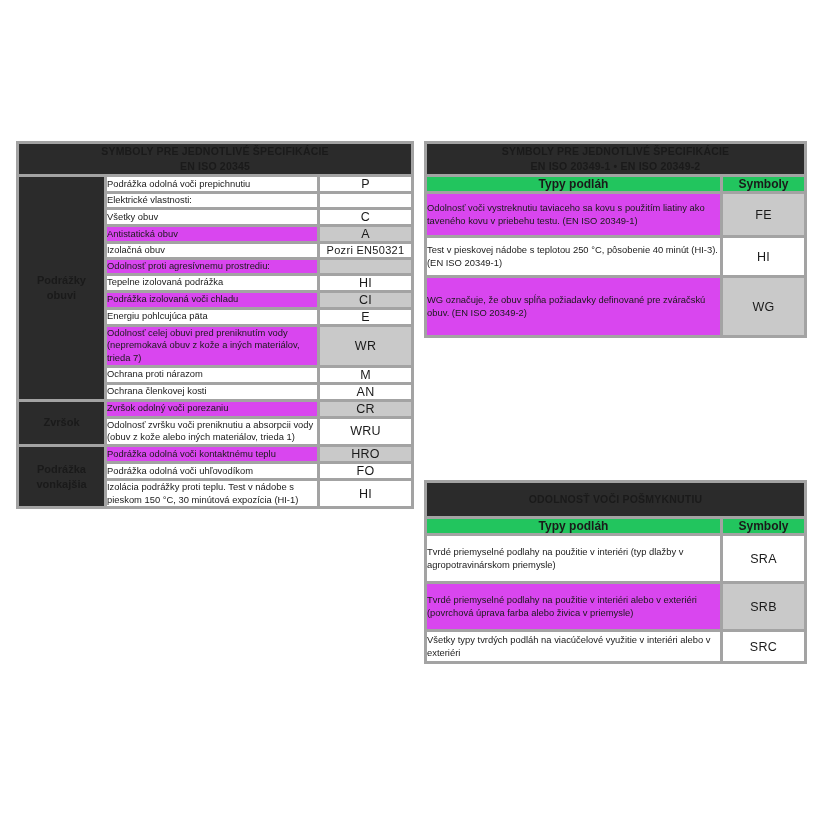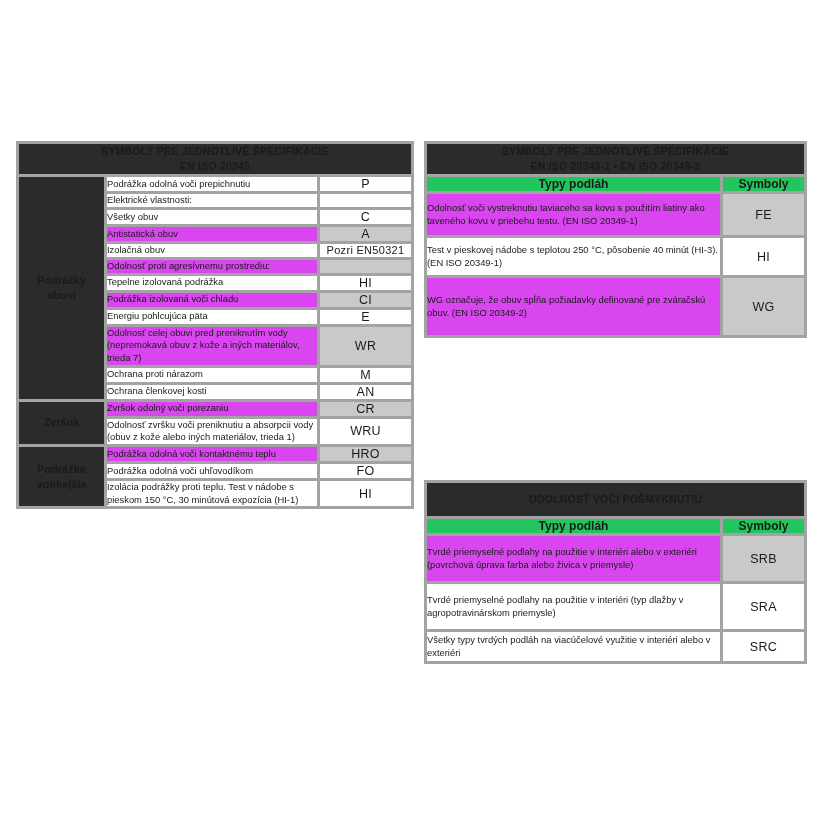--- a/index.html
+++ b/index.html
@@ -217,27 +217,27 @@
     </colgroup>
     <tbody>
       <tr>
         <td class="hdr-black" colspan="2" style="padding:9px 4px">ODOLNOSŤ VOČI POŠMYKNUTIU</td>
       </tr>
       <tr>
         <td class="hdr-grey">Typy podláh</td>
         <td class="hdr-grey">Symboly</td>
       </tr>
       <tr>
+        <td class="desc" style="height:48px">Tvrdé priemyselné podlahy na použitie v interiéri (typ dlažby v agropotravinárskom priemysle)</td>
+        <td class="sym">SRA</td>
+      </tr>
+      <tr>
         <td class="desc shade" style="height:48px">Tvrdé priemyselné podlahy na použitie v interiéri alebo v exteriéri (povrchová úprava farba alebo živica v priemysle)</td>
         <td class="sym shade">SRB</td>
       </tr>
       <tr>
-        <td class="desc" style="height:48px">Tvrdé priemyselné podlahy na použitie v interiéri (typ dlažby v agropotravinárskom priemysle)</td>
-        <td class="sym">SRA</td>
-      </tr>
-      <tr>
         <td class="desc" style="height:32px">Všetky typy tvrdých podláh na viacúčelové využitie v interiéri alebo v exteriéri</td>
         <td class="sym">SRC</td>
       </tr>
     </tbody>
   </table>
 
 </div>
 
 </body></html>

